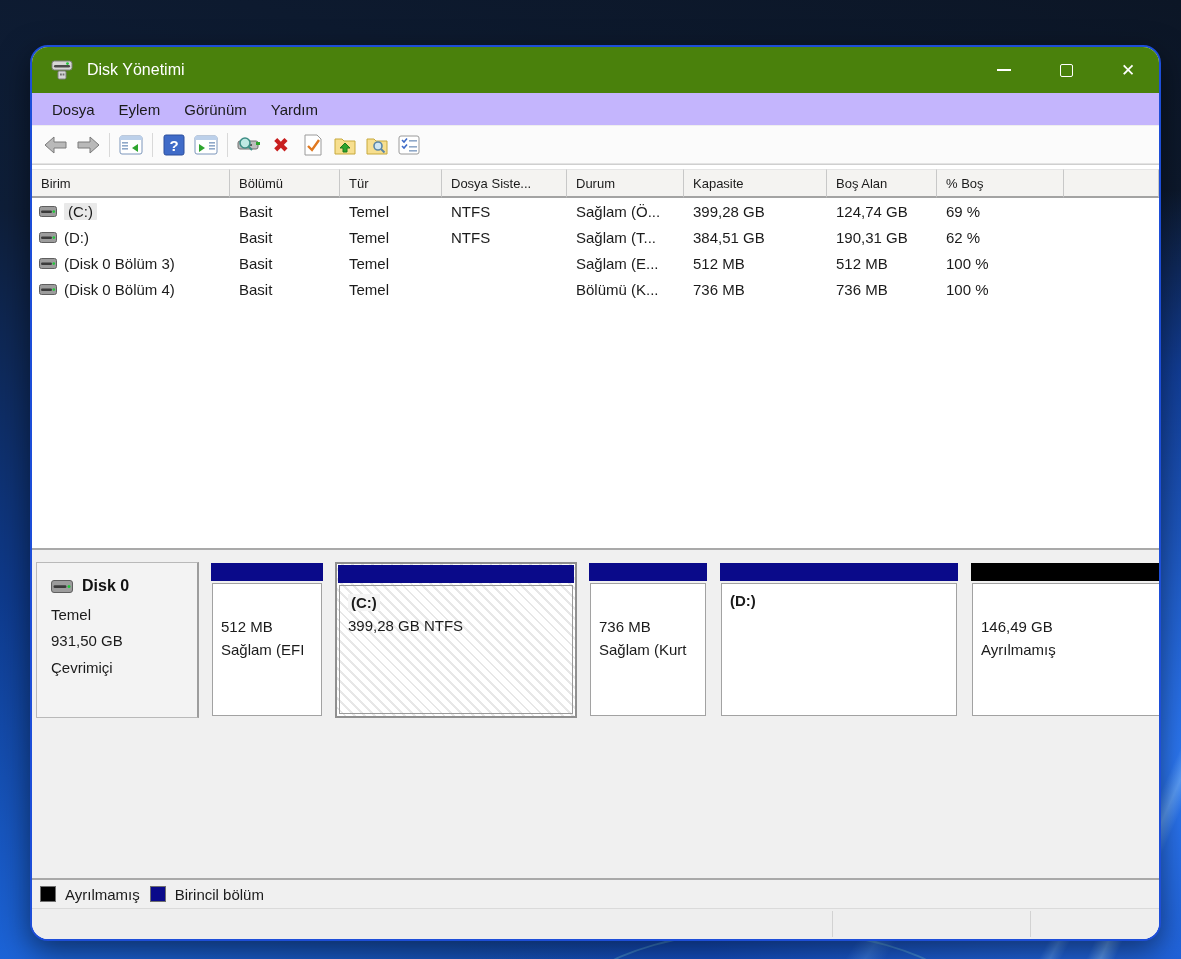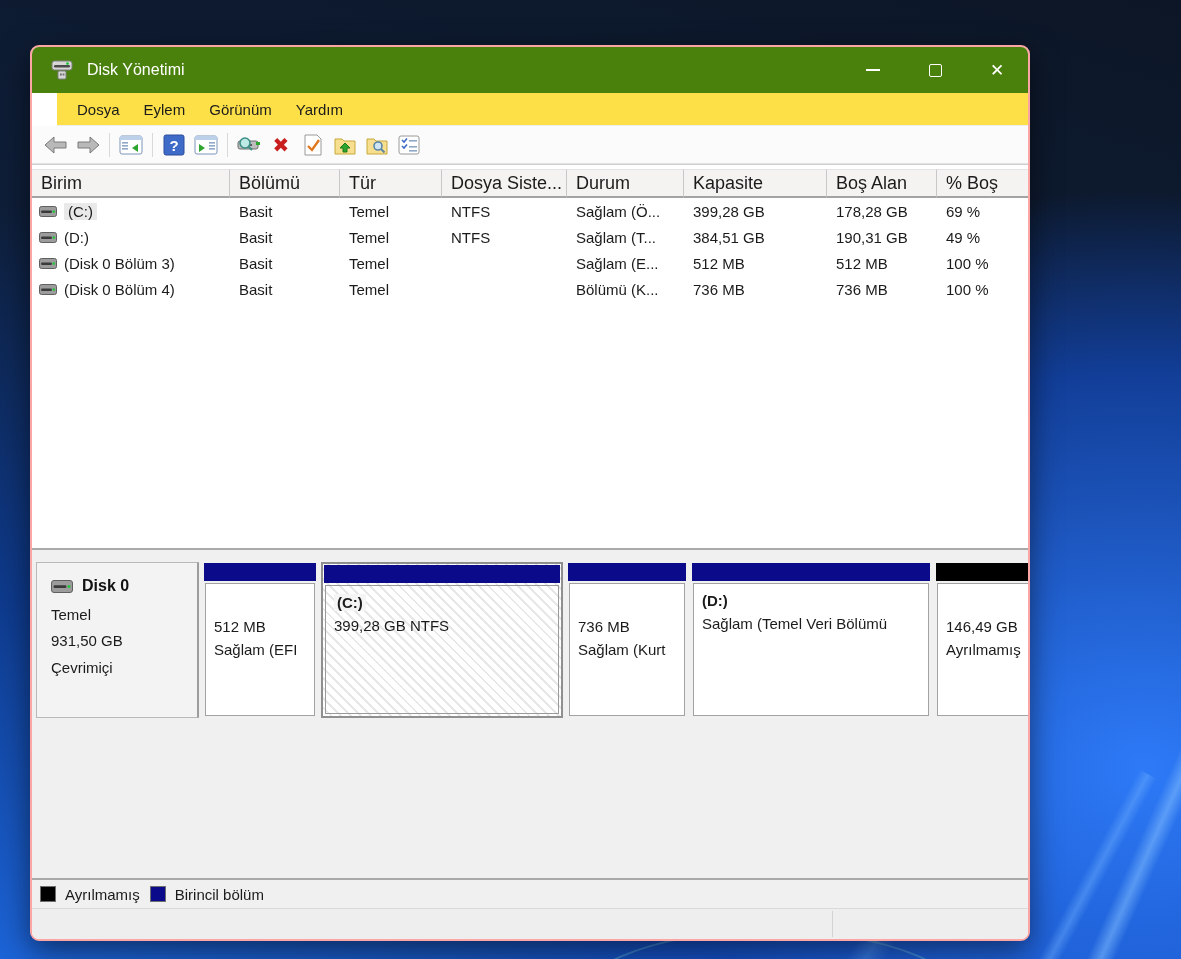--- a/index.html
+++ b/index.html
@@ -16,66 +16,66 @@
       background:linear-gradient(90deg,transparent,rgba(130,190,255,.55),transparent);}
   .s2{right:84px; bottom:-60px; width:20px; height:260px; transform:rotate(28deg);
       background:linear-gradient(90deg,transparent,rgba(110,175,255,.45),transparent);}
   .s3{right:280px; bottom:-80px; width:34px; height:220px; transform:rotate(32deg);
       background:linear-gradient(90deg,transparent,rgba(90,160,250,.4),transparent);}
   .arc{position:absolute; left:560px; bottom:-150px; width:420px; height:180px; border-radius:50%;
       border:2px solid rgba(120,210,230,.35); pointer-events:none;}
 
   
   .win{
-    position:absolute; left:30px; top:45px; width:1000px; height:896px;
-    border:2px solid #fca5a5; border-radius:9px; overflow:hidden;
+    position:absolute; left:30px; top:45px; width:1131px; height:896px;
+    border:2px solid #1d4ed8; border-radius:18px; overflow:hidden;
     background:#ffffff; display:flex; flex-direction:column;
     box-shadow:0 10px 30px rgba(0,0,0,.5);
   }
   .titlebar{height:46px; background:#4a810c; display:flex; align-items:center; flex:0 0 auto;}
   .title-icon{margin-left:18px; display:flex; align-items:center;}
   .title-text{color:#ffffff; font-size:16px; margin-left:13px;}
   .win-controls{margin-left:auto; display:flex; align-items:stretch; height:100%;}
   .wc{width:62px; display:flex; align-items:center; justify-content:center; color:#fff; cursor:default;}
   .wc-min span{display:block; width:14px; height:2px; background:#fff;}
   .wc-max span{display:block; width:13px; height:13px; border:1.6px solid #fff; border-radius:2px;}
   .wc-close{font-size:17px; line-height:1;}
 
   
-  .menubar{height:33px; background:#fde047; display:flex; align-items:center; padding-left:8px;
-           border-bottom:1px solid #eeeeee; flex:0 0 auto;margin-left:25px;}
+  .menubar{height:33px; background:#c4b5fd; display:flex; align-items:center; padding-left:8px;
+           border-bottom:1px solid #eeeeee; flex:0 0 auto;}
   .menu-item{font-size:15px; color:#1b1b1b; padding:4px 12px;}
 
   
   .toolbar{height:38px; background:#fbfbfb; display:flex; align-items:center; padding-left:8px;
            border-bottom:1px solid #e3e3e3; flex:0 0 auto;}
   .tb-btn{width:32px; height:28px; display:flex; align-items:center; justify-content:center;}
   .tb-sep{width:1px; height:24px; background:#d9d9d9; margin:0 5px;}
   .x-glyph{color:#c81e1e; font-size:20px; font-weight:bold; line-height:1;}
 
   
   .listpane{flex:1 1 auto; background:#ffffff; border-top:1px solid #cfcfcf; padding-top:4px; overflow:hidden;}
   .vgrid{--cols:198px 110px 102px 125px 117px 143px 110px 127px 1fr;}
   .vhead{display:grid; grid-template-columns:var(--cols); height:29px;}
   .vhead .hcell{
-    background:#f4f3f1; font-size:18px; color:#1b1b1b; display:flex; align-items:center;
+    background:#f4f3f1; font-size:13px; color:#1b1b1b; display:flex; align-items:center;
     padding-left:9px; border-right:1px solid #c8c8c8; border-bottom:2px solid #a3a3a3;
     border-top:1px solid #e5e5e5; white-space:nowrap; overflow:hidden;
   }
   .vrow{display:grid; grid-template-columns:var(--cols); height:26px; font-size:15px; color:#1b1b1b;}
   .vcell{display:flex; align-items:center; padding-left:9px; white-space:nowrap; overflow:hidden;}
   .vcell.first{padding-left:7px; gap:7px;}
   .sel-label{background:#e9e9e9; padding:0 4px; border-radius:1px;}
 
   
   .splitter{height:7px; background:#f0f0f0; border-top:2px solid #a9a9a9; flex:0 0 auto;}
 
   
   .diskpane{flex:0 0 353px; background:#f0f0f0; position:relative; display:flex; flex-direction:column;}
-  .diskrow{display:flex; margin:7px 4px 0 4px; height:156px;}
+  .diskrow{display:flex; margin:7px 4px 0 4px; height:156px;gap:7px;}
   .diskinfo{width:163px; background:#f3f3f3; border:1px solid #b9b9b9; border-right:2px solid #9d9d9d;
             padding:14px 0 0 14px; flex:0 0 auto;}
   .diskinfo .dtitle{display:flex; align-items:center; gap:9px; font-weight:bold; font-size:16px; color:#111;}
   .diskinfo .dline{font-size:15px; color:#1b1b1b; margin-top:6px; line-height:1.35;}
   .part{flex:0 0 auto; margin-left:4px; display:flex; flex-direction:column; position:relative;}
   .pbar{height:18px; margin:1px 1px 0 1px;}
   .pbody{flex:1; margin:2px; background:#ffffff; border:1px solid #a2a2a2;
          padding:6px 0 0 8px; overflow:hidden;}
   .pbody .pl{font-size:15px; color:#1b1b1b; line-height:1.5; white-space:nowrap;}
   .pbody .plabel{font-weight:bold;}
@@ -241,21 +241,21 @@
               <circle cx="14.8" cy="5.6" r="1.3" fill="#21c63a"></circle>
             </svg>
           </span>
         <span class="sel-label">(C:)</span>
       </div>
       <div class="vcell">Basit</div>
       <div class="vcell">Temel</div>
       <div class="vcell">NTFS</div>
       <div class="vcell">Sağlam (Ö...</div>
       <div class="vcell">399,28 GB</div>
-      <div class="vcell">178,28 GB</div>
+      <div class="vcell">124,74 GB</div>
       <div class="vcell">69 %</div>
       <div class="vcell"></div>
     </div>
 
     <div class="vrow">
       <div class="vcell first">
         <span>
             <svg width="18" height="11" viewBox="0 0 18 11">
               <rect x="0.5" y="0.5" width="17" height="10" rx="2" fill="#9c9c9c" stroke="#5f5f5f"></rect>
               <rect x="2" y="4.5" width="11" height="2.4" rx="1.2" fill="#3b3b3b"></rect>
@@ -263,21 +263,21 @@
             </svg>
           </span>
         <span>(D:)</span>
       </div>
       <div class="vcell">Basit</div>
       <div class="vcell">Temel</div>
       <div class="vcell">NTFS</div>
       <div class="vcell">Sağlam (T...</div>
       <div class="vcell">384,51 GB</div>
       <div class="vcell">190,31 GB</div>
-      <div class="vcell">49 %</div>
+      <div class="vcell">62 %</div>
       <div class="vcell"></div>
     </div>
 
     <div class="vrow">
       <div class="vcell first">
         <span>
             <svg width="18" height="11" viewBox="0 0 18 11">
               <rect x="0.5" y="0.5" width="17" height="10" rx="2" fill="#9c9c9c" stroke="#5f5f5f"></rect>
               <rect x="2" y="4.5" width="11" height="2.4" rx="1.2" fill="#3b3b3b"></rect>
               <circle cx="14.8" cy="5.6" r="1.3" fill="#21c63a"></circle>
@@ -358,21 +358,20 @@
         <div class="pbody">
           <div class="pl" style="margin-top:26px">736 MB</div>
           <div class="pl">Sağlam (Kurt</div>
         </div>
       </div>
 
       <div class="part" style="width:240px">
         <div class="pbar" style="background-color: rgb(10, 10, 138);"></div>
         <div class="pbody">
           <div class="pl"><span class="plabel">(D:)</span></div>
-          <div class="pl">Sağlam (Temel Veri Bölümü</div>
         </div>
       </div>
 
       <div class="part" style="width:228px">
         <div class="pbar" style="background-color: rgb(0, 0, 0);"></div>
         <div class="pbody">
           <div class="pl" style="margin-top:26px">146,49 GB</div>
           <div class="pl">Ayrılmamış</div>
         </div>
       </div>

